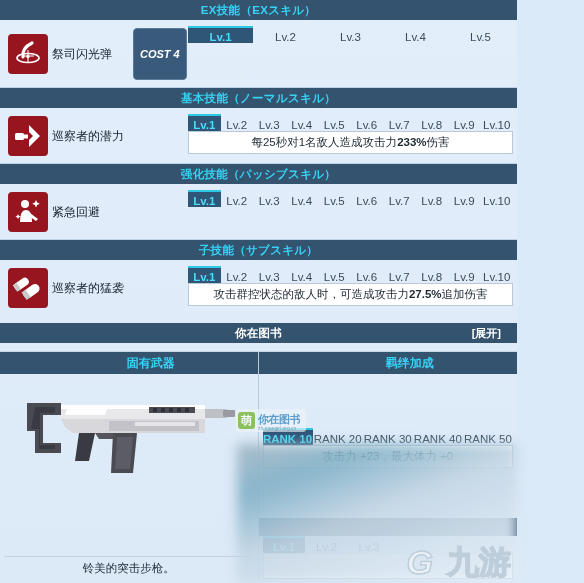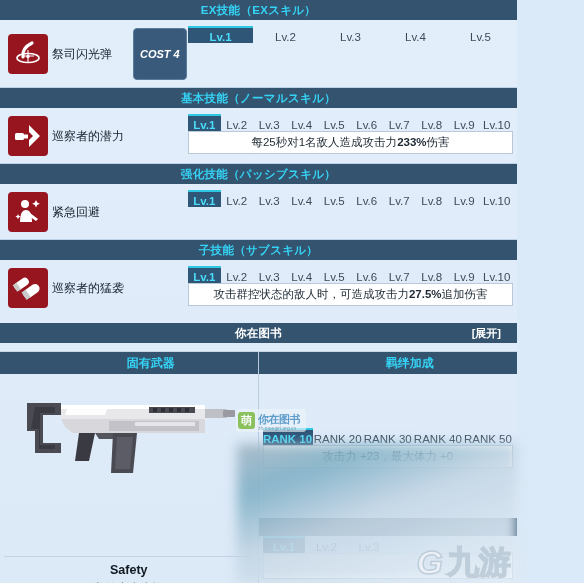--- a/index.html
+++ b/index.html
@@ -119,21 +119,21 @@
   .jiuyou {
     position: absolute; right: 6px; bottom: 4px; display: flex;
     align-items: center; opacity: .85;
   }
   .jiuyou .g {
     font-size: 34px; font-weight: bold; color: #eef3f8; line-height: 1;
     -webkit-text-stroke: 1.5px #b9c9d6; font-style: italic;
   }
   .jiuyou .cn {
     font-size: 32px; font-weight: bold; color: #f2f6fa; line-height: 1;
-    margin-left: 4px; -webkit-text-stroke: 1.5px #b9c9d6;
+    margin-left: 14px; -webkit-text-stroke: 1.5px #b9c9d6;
     font-family: "DejaVu Sans", sans-serif;
   }
 </style>
 </head>
 <body>
 
 <div id="root">
 
   <div class="sec-head">
     <span class="t">EX技能（EXスキル）</span>
@@ -315,21 +315,20 @@
             <path d="M104 48 L128 48 L124 88 L102 88 Z" fill="#4a4a52"></path>
             <path d="M108 52 L124 52 L121 84 L106 84 Z" fill="#5c5c66"></path>
 
             <path d="M58 24 L98 24 L96 30 L56 30 Z" fill="#ffffff" opacity=".9"></path>
             <path d="M126 37 L186 37 L186 41 L126 41 Z" fill="#efeff2" opacity=".8"></path>
           </svg>
         </div>
       </div>
 
       <div class="weapon-hr"></div>
-      <div class="weapon-title">Safety</div>
       <div class="weapon-desc">
         <div>铃美的突击步枪。</div>
 
       </div>
 
     </div>
 
     <div class="col right">
       <div class="col-head">
         <span>羁绊加成</span>

